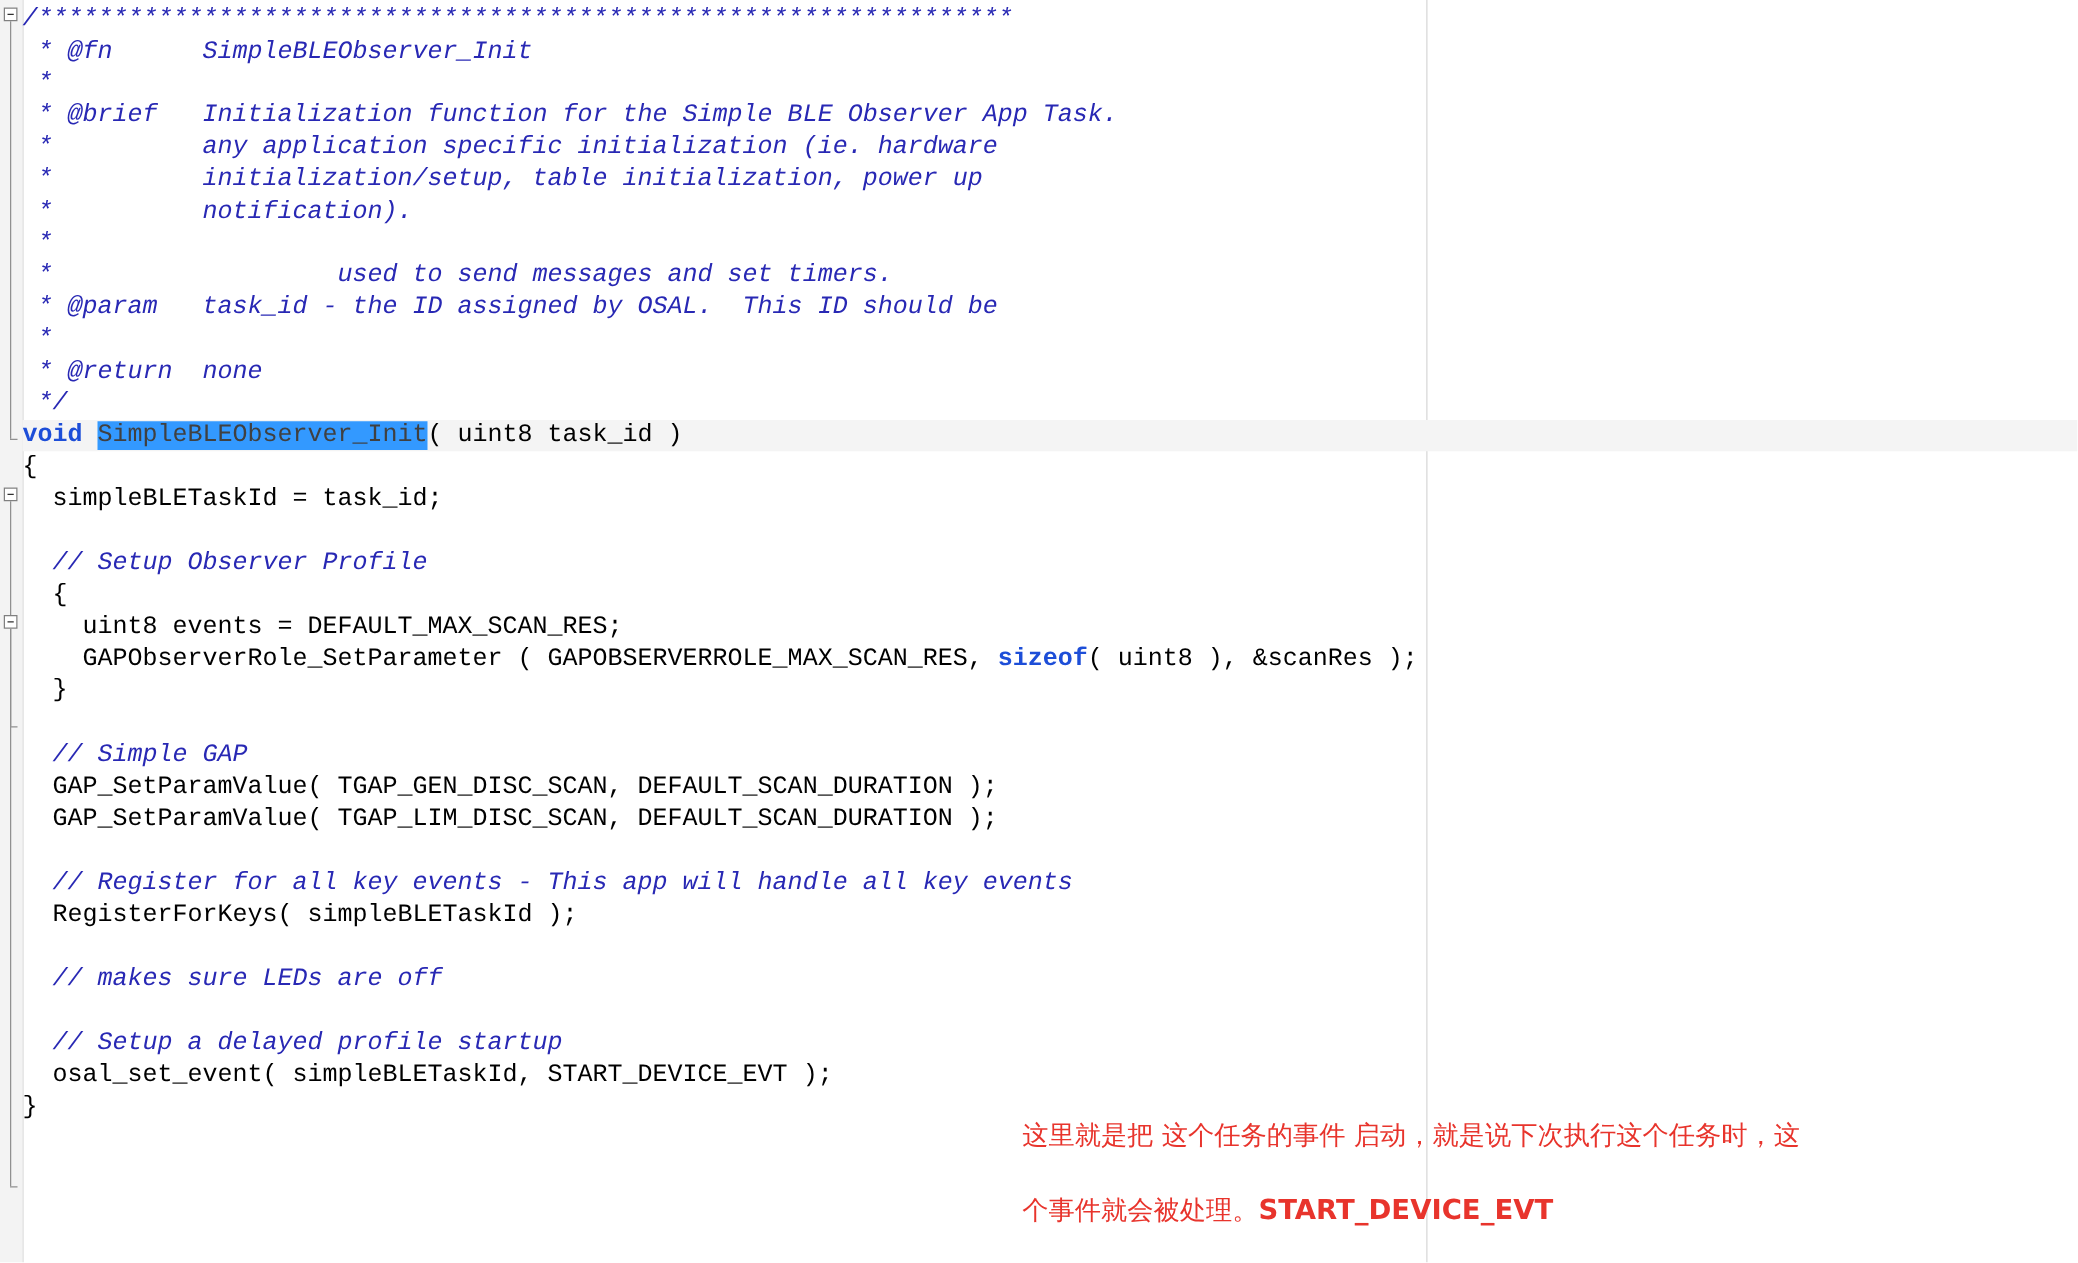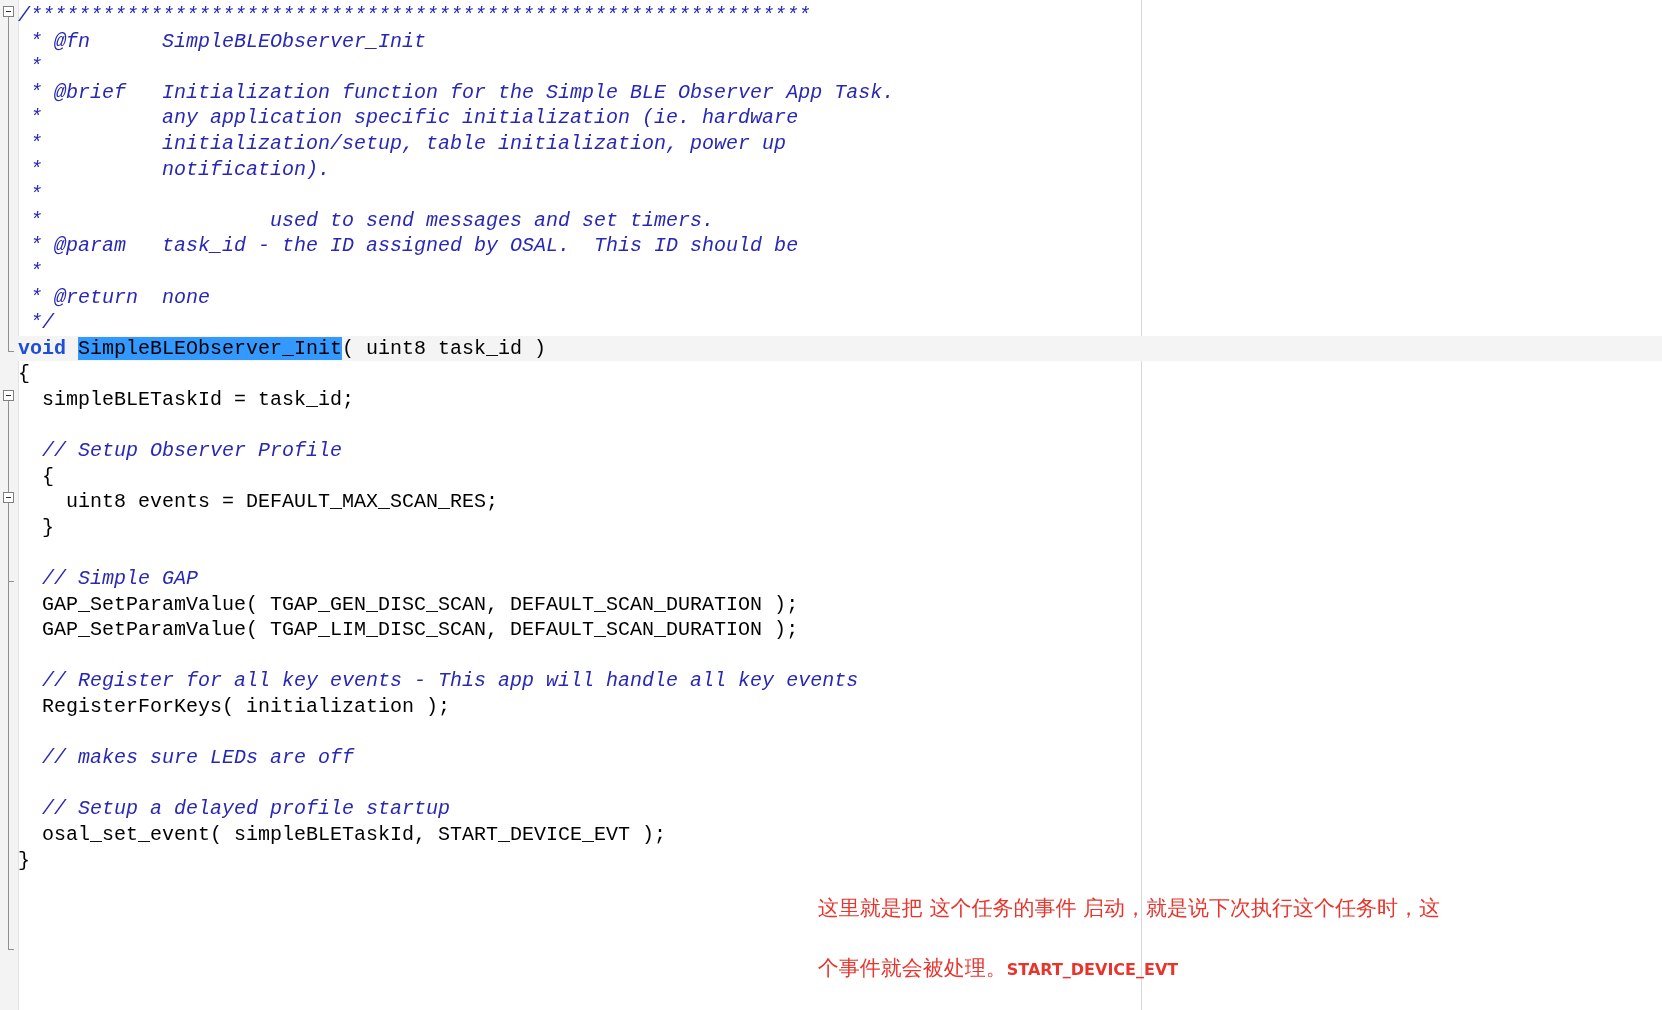--- a/index.html
+++ b/index.html
@@ -96,39 +96,39 @@
   }
   .line.current {
     background: #f4f4f4;
   }
 
   
   .cm  { color: #2828b4; font-style: italic; }   
   .kw  { color: #1d4ed8; font-weight: bold; }    
   .sel {
     background: #3399ff;
-    color: #000000;
+    color: #404040;
   }
 
   
   #annotation {
     position: absolute;
     left: 791px;
     top: 863px;
     width: 860px;
     color: #e8342c;
     font-family: "DejaVu Sans", "Liberation Sans", sans-serif;
     font-size: 21px;
     line-height: 30px;
     white-space: pre-wrap;
     pointer-events: none;
   }
   #annotation .mono-tag {
     font-weight: bold;
-    font-size: 16px;
+    font-size: 22px;
     letter-spacing: 0px;
   }
 </style>
 </head>
 <body>
 
 <div id="editor">
 
   <div id="margin-guide"></div>
 
@@ -161,28 +161,29 @@
       <div class="line"><span class="cm"> *</span></div>
       <div class="line"><span class="cm"> * @return  none</span></div>
       <div class="line"><span class="cm"> */</span></div>
       <div class="line current"><span class="kw">void </span><span class="sel">SimpleBLEObserver_Init</span><span>( uint8 task_id )</span></div>
       <div class="line"><span>{</span></div>
       <div class="line"><span>  simpleBLETaskId = task_id;</span></div>
       <div class="line"><span></span></div>
       <div class="line"><span class="cm">  // Setup Observer Profile</span></div>
       <div class="line"><span>  {</span></div>
       <div class="line"><span>    uint8 events = DEFAULT_MAX_SCAN_RES;</span></div>
+      <div class="line"><span>    GAPObserverRole_SetParameter ( GAPOBSERVERROLE_MAX_SCAN_RES, </span><span class="kw">sizeof</span><span>( uint8 ), &amp;scanRes );</span></div>
       <div class="line"><span>  }</span></div>
       <div class="line"><span></span></div>
       <div class="line"><span class="cm">  // Simple GAP</span></div>
       <div class="line"><span>  GAP_SetParamValue( TGAP_GEN_DISC_SCAN, DEFAULT_SCAN_DURATION );</span></div>
       <div class="line"><span>  GAP_SetParamValue( TGAP_LIM_DISC_SCAN, DEFAULT_SCAN_DURATION );</span></div>
       <div class="line"><span></span></div>
       <div class="line"><span class="cm">  // Register for all key events - This app will handle all key events</span></div>
-      <div class="line"><span>  RegisterForKeys( initialization );</span></div>
+      <div class="line"><span>  RegisterForKeys( simpleBLETaskId );</span></div>
       <div class="line"><span></span></div>
       <div class="line"><span class="cm">  // makes sure LEDs are off</span></div>
       <div class="line"><span></span></div>
       <div class="line"><span class="cm">  // Setup a delayed profile startup</span></div>
       <div class="line"><span>  osal_set_event( simpleBLETaskId, START_DEVICE_EVT );</span></div>
       <div class="line"><span>}</span></div>
     </div>
 
   <div id="annotation">
     <span>这里就是把 这个任务的事件 启动，就是说下次执行这个任务时，这</span><br>

